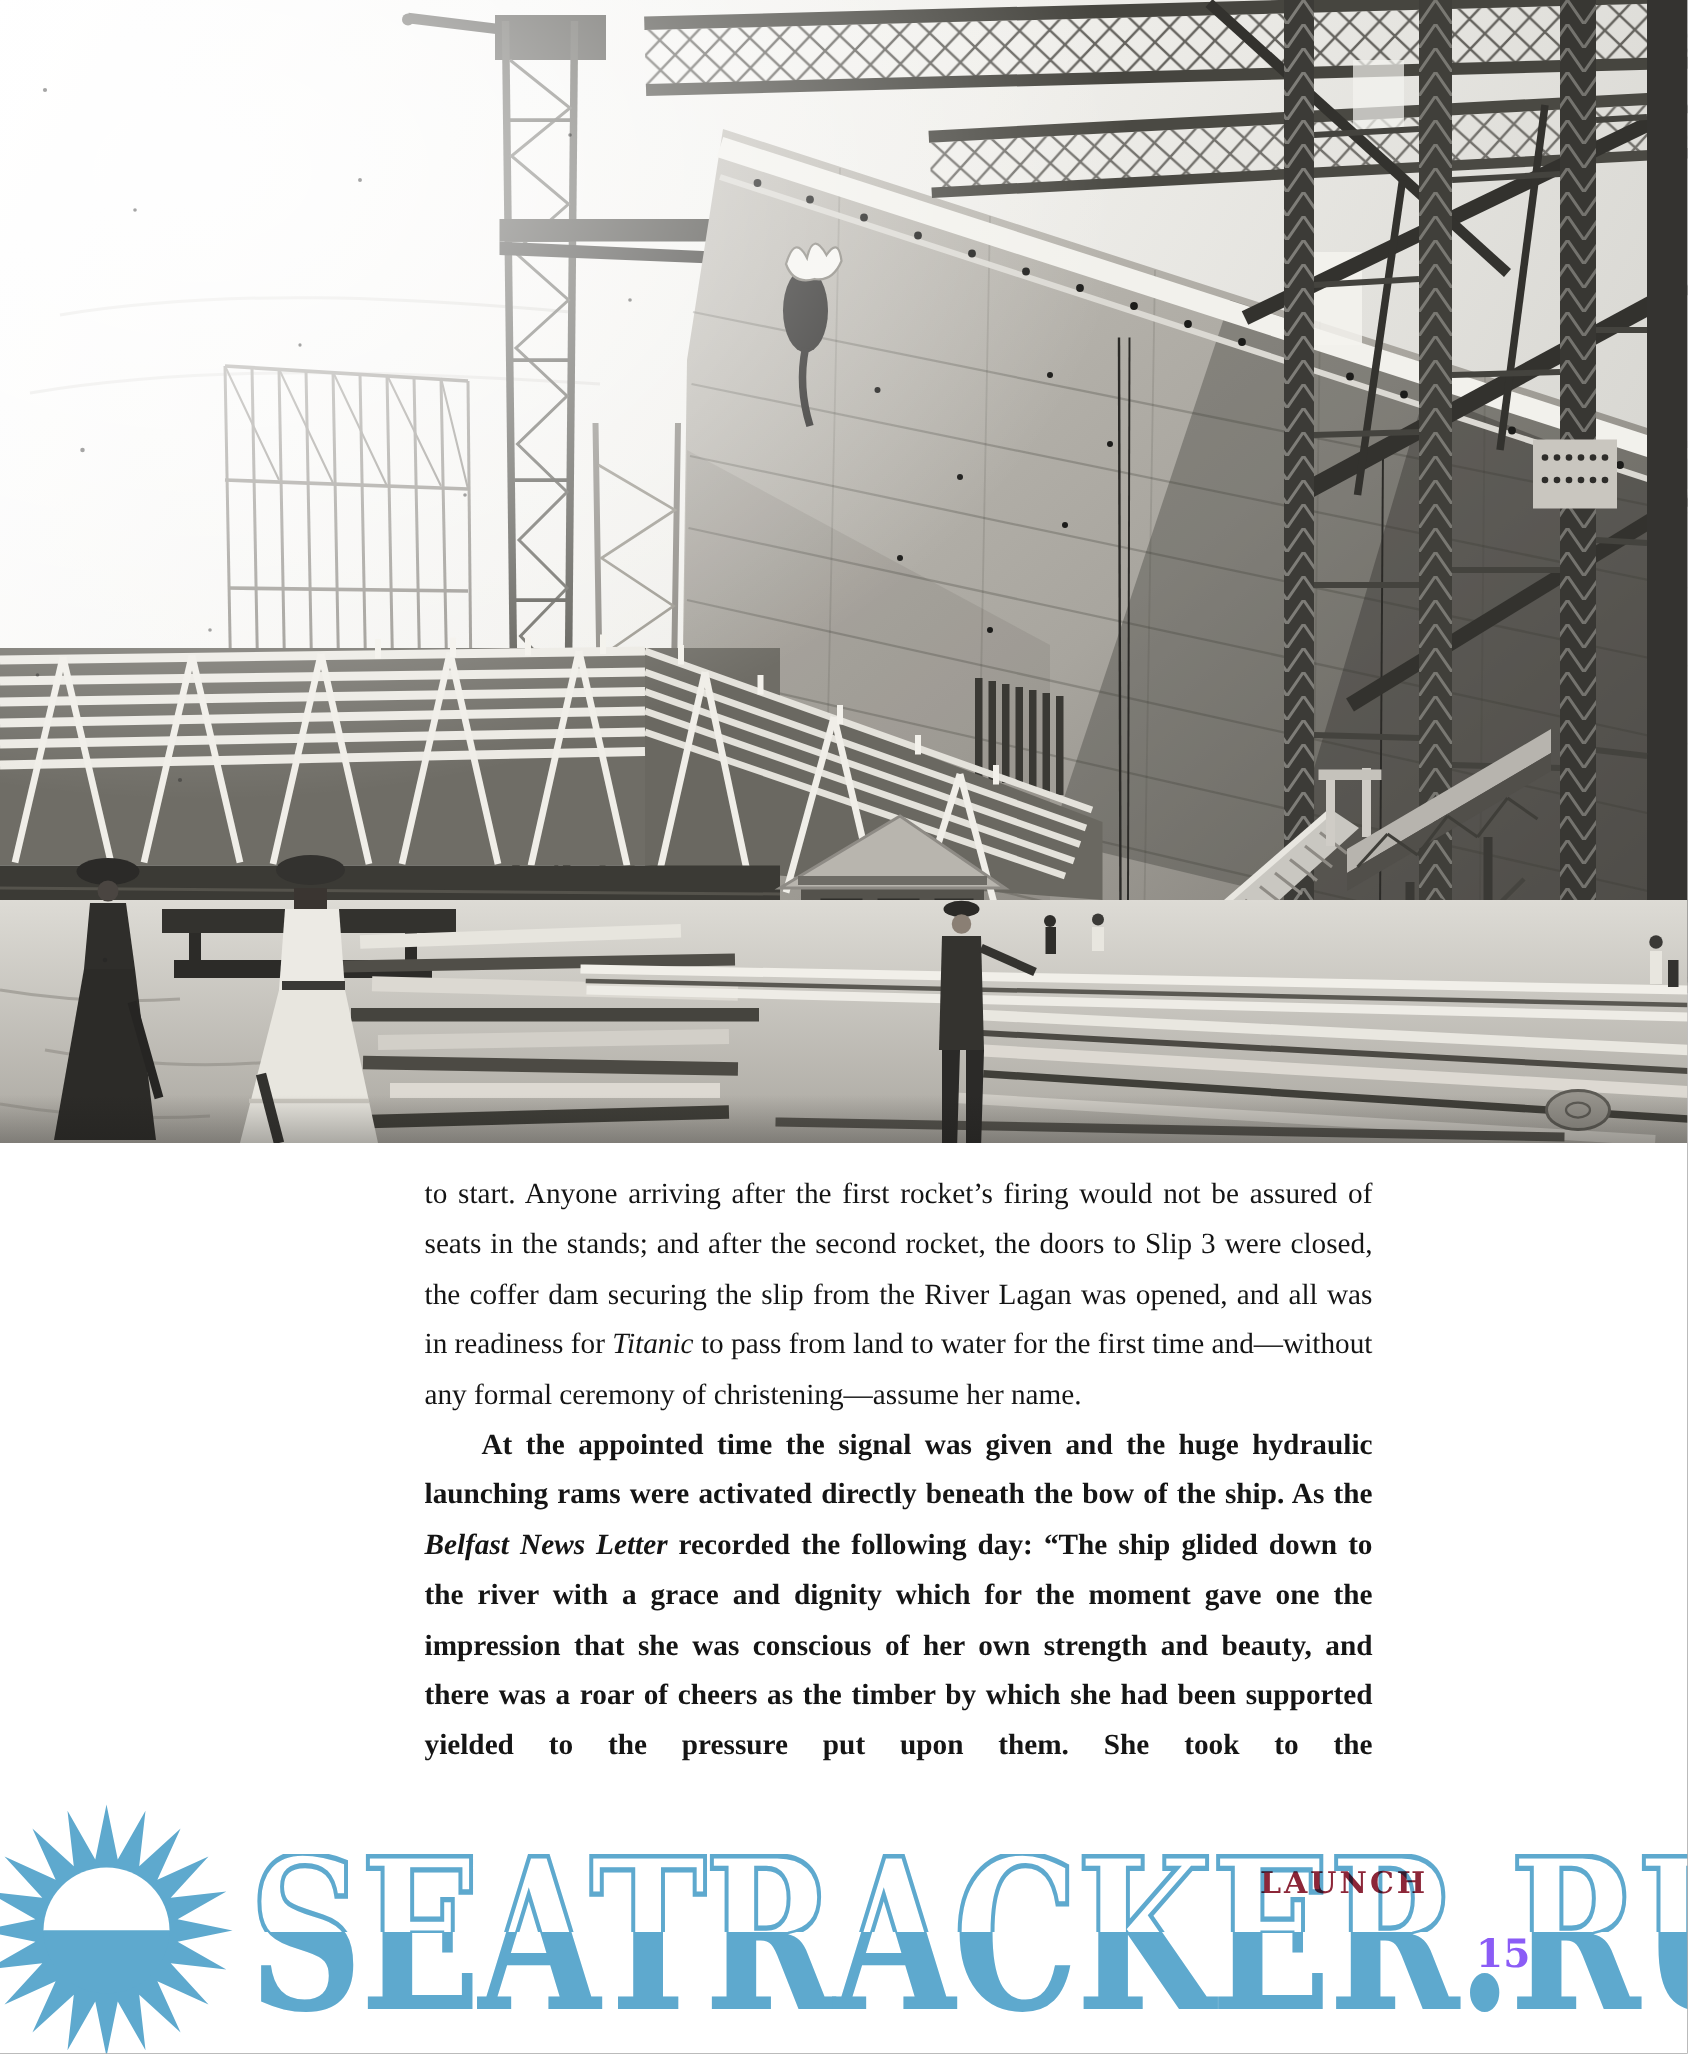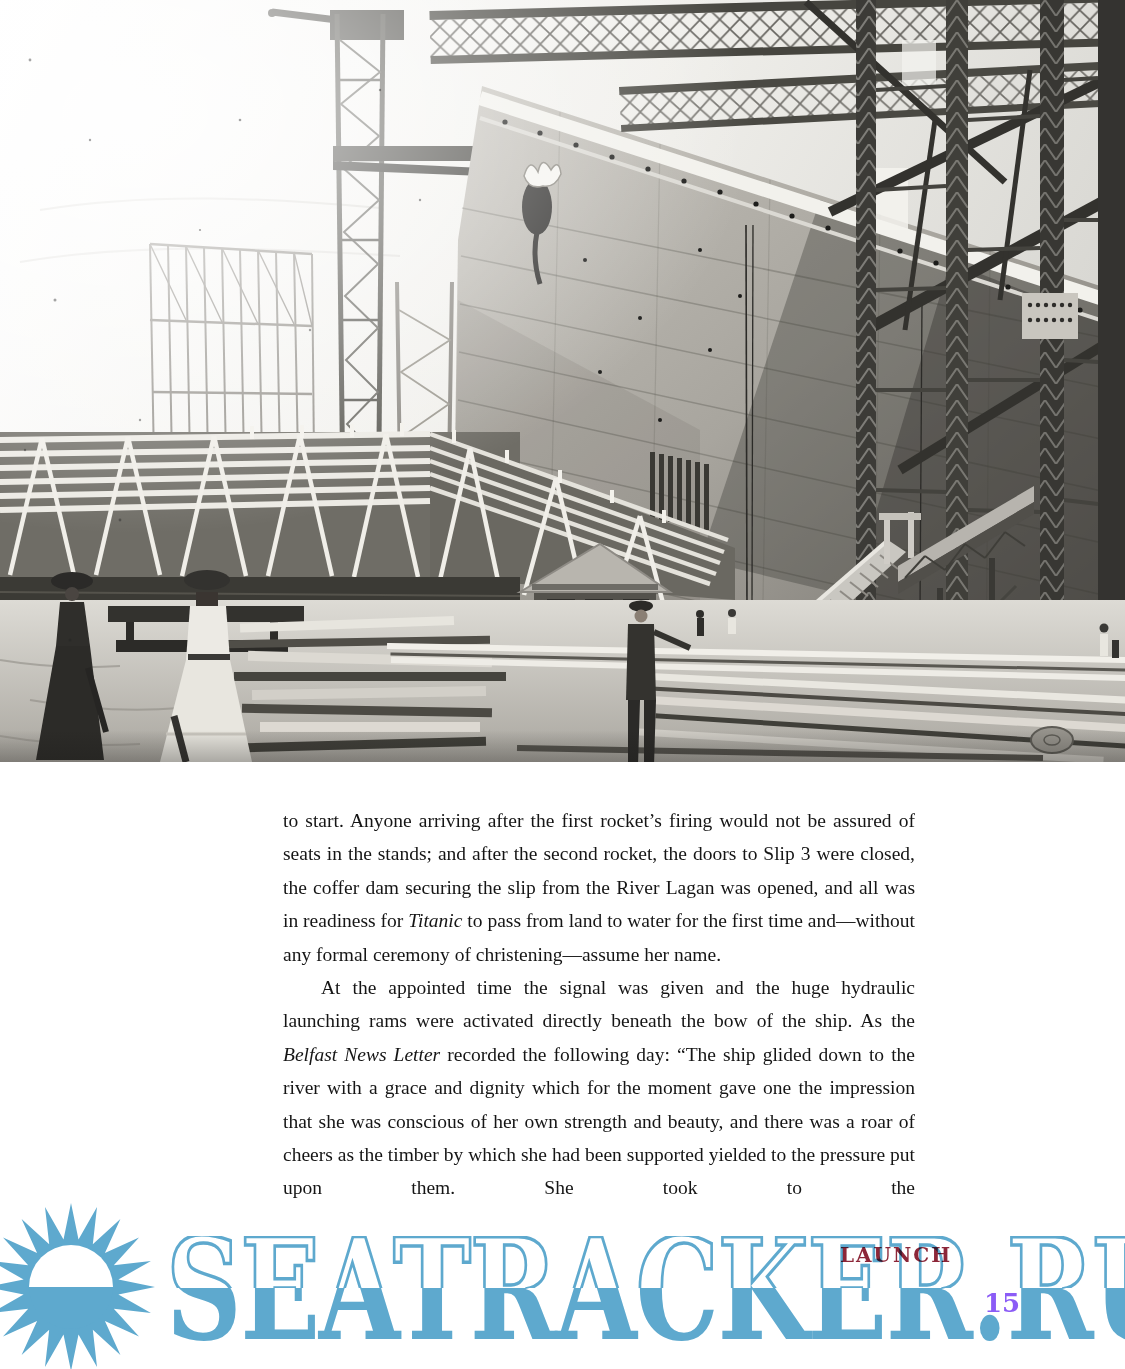--- a/index.html
+++ b/index.html
@@ -11,27 +11,27 @@
   .photo { position:absolute; left:0; top:0; width:1125px; height:762px; display:block; }
 
   .caption {
     position:absolute; left:118px; top:795px; width:130px;
     font-size:15px; line-height:20.5px; color:#833c6b;
   }
   .caption i { font-style:italic; }
   .caption .s2 { display:block; }
 
   .bodycol {
-    position:absolute; left:283px; top:804px; width:632px;
+    position:absolute; left:283px; top:780px; width:632px;
     font-family:"Liberation Serif", serif;
     font-size:19.5px; line-height:33.4px; color:#151515;
     text-align:justify;
   }
   .bodycol p { margin:0; }
-  .bodycol p.p2 { text-indent:38px; text-align-last:justify; }
+  .bodycol p.p2 { text-indent:38px; text-align-last:justify;font-weight:bold; }
   .bodycol i { font-style:italic; }
 
   .footer-chapter {
     position:absolute; left:840px; top:1243px;
     font-family:"DejaVu Serif", serif; font-weight:bold;
     font-size:20px; letter-spacing:2px; color:#8c2638;
   }
   .footer-page {
     position:absolute; left:984px; top:1288px;
     font-family:"DejaVu Serif", serif; font-weight:bold;

